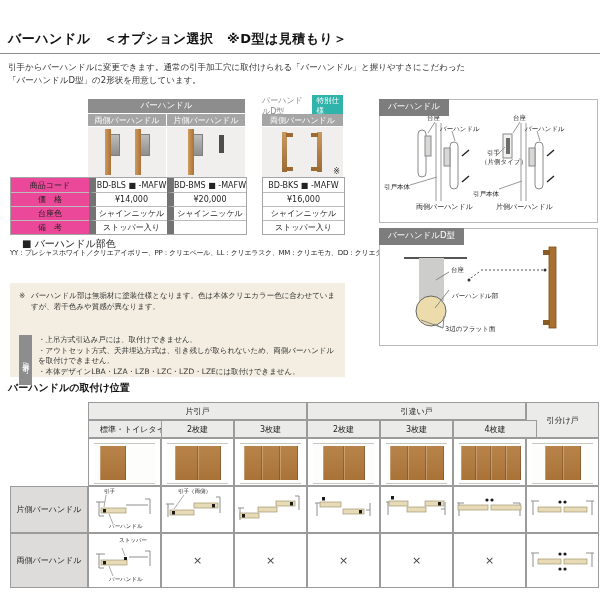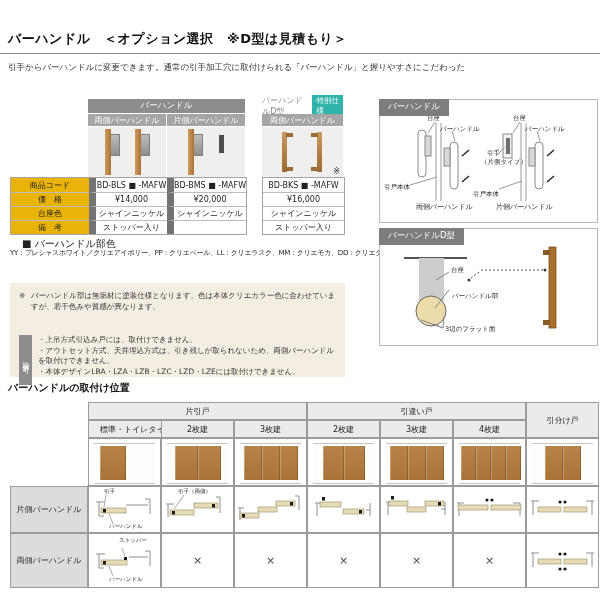--- a/index.html
+++ b/index.html
@@ -18,21 +18,21 @@
   .hgroup{position:absolute;width:14px;height:46px}
   .hplate{position:absolute;left:6px;top:5px;width:8px;height:20px;background:linear-gradient(180deg,#bdbdbb,#8e8e8c);border:1px solid #7f7f7d}
   .hbar{position:absolute;left:1px;top:0;width:6px;height:46px;background:linear-gradient(90deg,#cf9a5e,#a97338)}
   .pull{position:absolute;width:5px;height:18px;background:#4d4d4d}
   .dbar{position:absolute;width:5px;height:40px;background:linear-gradient(180deg,#c99a5f,#9c6a33)}
   .dfoot{position:absolute;width:7px;height:4px;background:#9c6a33}
   .kome{position:absolute;right:3px;bottom:1px;font-size:8px;color:#333}
   .pgrid{position:absolute;left:10px;top:177px;display:grid;grid-template-columns:78px 78px 79px;grid-auto-rows:14px;border:1px solid #a5a5a5;font-size:8px}
   .pgrid>div{display:flex;align-items:center;justify-content:center;border-top:1px solid #bcbcbc;border-left:7px solid #737373;white-space:nowrap}
   .pgrid>div:nth-child(-n+3){border-top:none}
-  .pgrid>div:nth-child(3n+1){border-left:none;background:#eab308;color:#222}
+  .pgrid>div:nth-child(3n+1){border-left:none;background:#ec4899;color:#222}
   .dgrid{position:absolute;left:262px;top:177px;display:grid;grid-template-columns:81px;grid-auto-rows:14px;border:1px solid #a5a5a5;font-size:8px}
   .dgrid>div{display:flex;align-items:center;justify-content:center;border-top:1px solid #bcbcbc;white-space:nowrap}
   .dgrid>div:first-child{border-top:none}
   .legend-t{position:absolute;left:22px;top:237px;font-size:10px;color:#222}
   .legend-x{position:absolute;left:10px;top:248px;font-size:7px;letter-spacing:-.3px;color:#222;white-space:nowrap}
   .notebox{position:absolute;left:10px;top:283px;width:335px;height:94px;background:#f3eee1;box-sizing:border-box;padding:7px 9px}
   .noterow{display:flex;font-size:7.5px;line-height:11px;color:#333}
   .noterow .mark{width:12px;flex:none}
   .restrow{display:flex;margin-top:23px}
   .restlabel{flex:none;width:13px;background:#8d8d8d;color:#fff;writing-mode:vertical-rl;font-size:7px;letter-spacing:2px;display:flex;align-items:center;justify-content:center;padding:3px 0;height:44px}
@@ -54,20 +54,21 @@
 </style>
 </head>
 <body>
 
 <div class="page">
 
   <div class="title">バーハンドル　＜オプション選択　※D型は見積もり＞</div>
   <div class="title-rule"></div>
   <div class="intro">
     <div>引手からバーハンドルに変更できます。通常の引手加工穴に取付けられる「バーハンドル」と握りやすさにこだわった</div>
+    <div>「バーハンドルD型」の2形状を用意しています。</div>
   </div>
 
   <div class="hdr flexc" style="left:88px;top:99px;width:157px;height:14px">バーハンドル</div>
   <div class="sub flexc" style="left:88px;top:114px;width:78px;height:12px">両側バーハンドル</div>
   <div class="sub flexc" style="left:167px;top:114px;width:78px;height:12px">片側バーハンドル</div>
   <div class="dtypehdr" style="left:262px;top:99px;width:81px;height:14px">
     <span>バーハンドルD型</span>
     <span class="badge">特別仕様</span>
   </div>
   <div class="sub flexc" style="left:262px;top:114px;width:81px;height:12px">両側バーハンドル</div>
@@ -222,21 +223,21 @@
 
   <div class="bt-g" style="left:307px;top:402px;width:219px;height:18px">引違い戸</div>
   <div class="bt-g" style="left:88px;top:402px;width:219px;height:18px">片引戸</div>
   <div class="bt-g" style="left:526px;top:402px;width:73px;height:36px">引分け戸</div>
 
   <div class="bt-s" style="left:88px;top:420px;width:97px;height:18px">標準・トイレタイプ</div>
   <div class="bt-s" style="left:161px;top:420px;width:73px;height:18px">2枚建</div>
   <div class="bt-s" style="left:234px;top:420px;width:73px;height:18px">3枚建</div>
   <div class="bt-s" style="left:307px;top:420px;width:73px;height:18px">2枚建</div>
   <div class="bt-s" style="left:380px;top:420px;width:73px;height:18px">3枚建</div>
-  <div class="bt-s" style="left:453px;top:420px;width:73px;height:18px">4枚建</div>
+  <div class="bt-s" style="left:453px;top:420px;width:84px;height:18px">4枚建</div>
 
   <div class="bt-door" style="left:88px;top:438px;width:73px;height:48px">
     <div class="doorframe">
         <div class="dpanel" style="left:6px;width:26px"></div>
       </div>
     </div>
   <div class="bt-door" style="left:161px;top:438px;width:73px;height:48px">
     <div class="doorframe">
         <div class="dpanel" style="left:8px;width:23px"></div>
         <div class="dpanel" style="left:31px;width:23px"></div>

